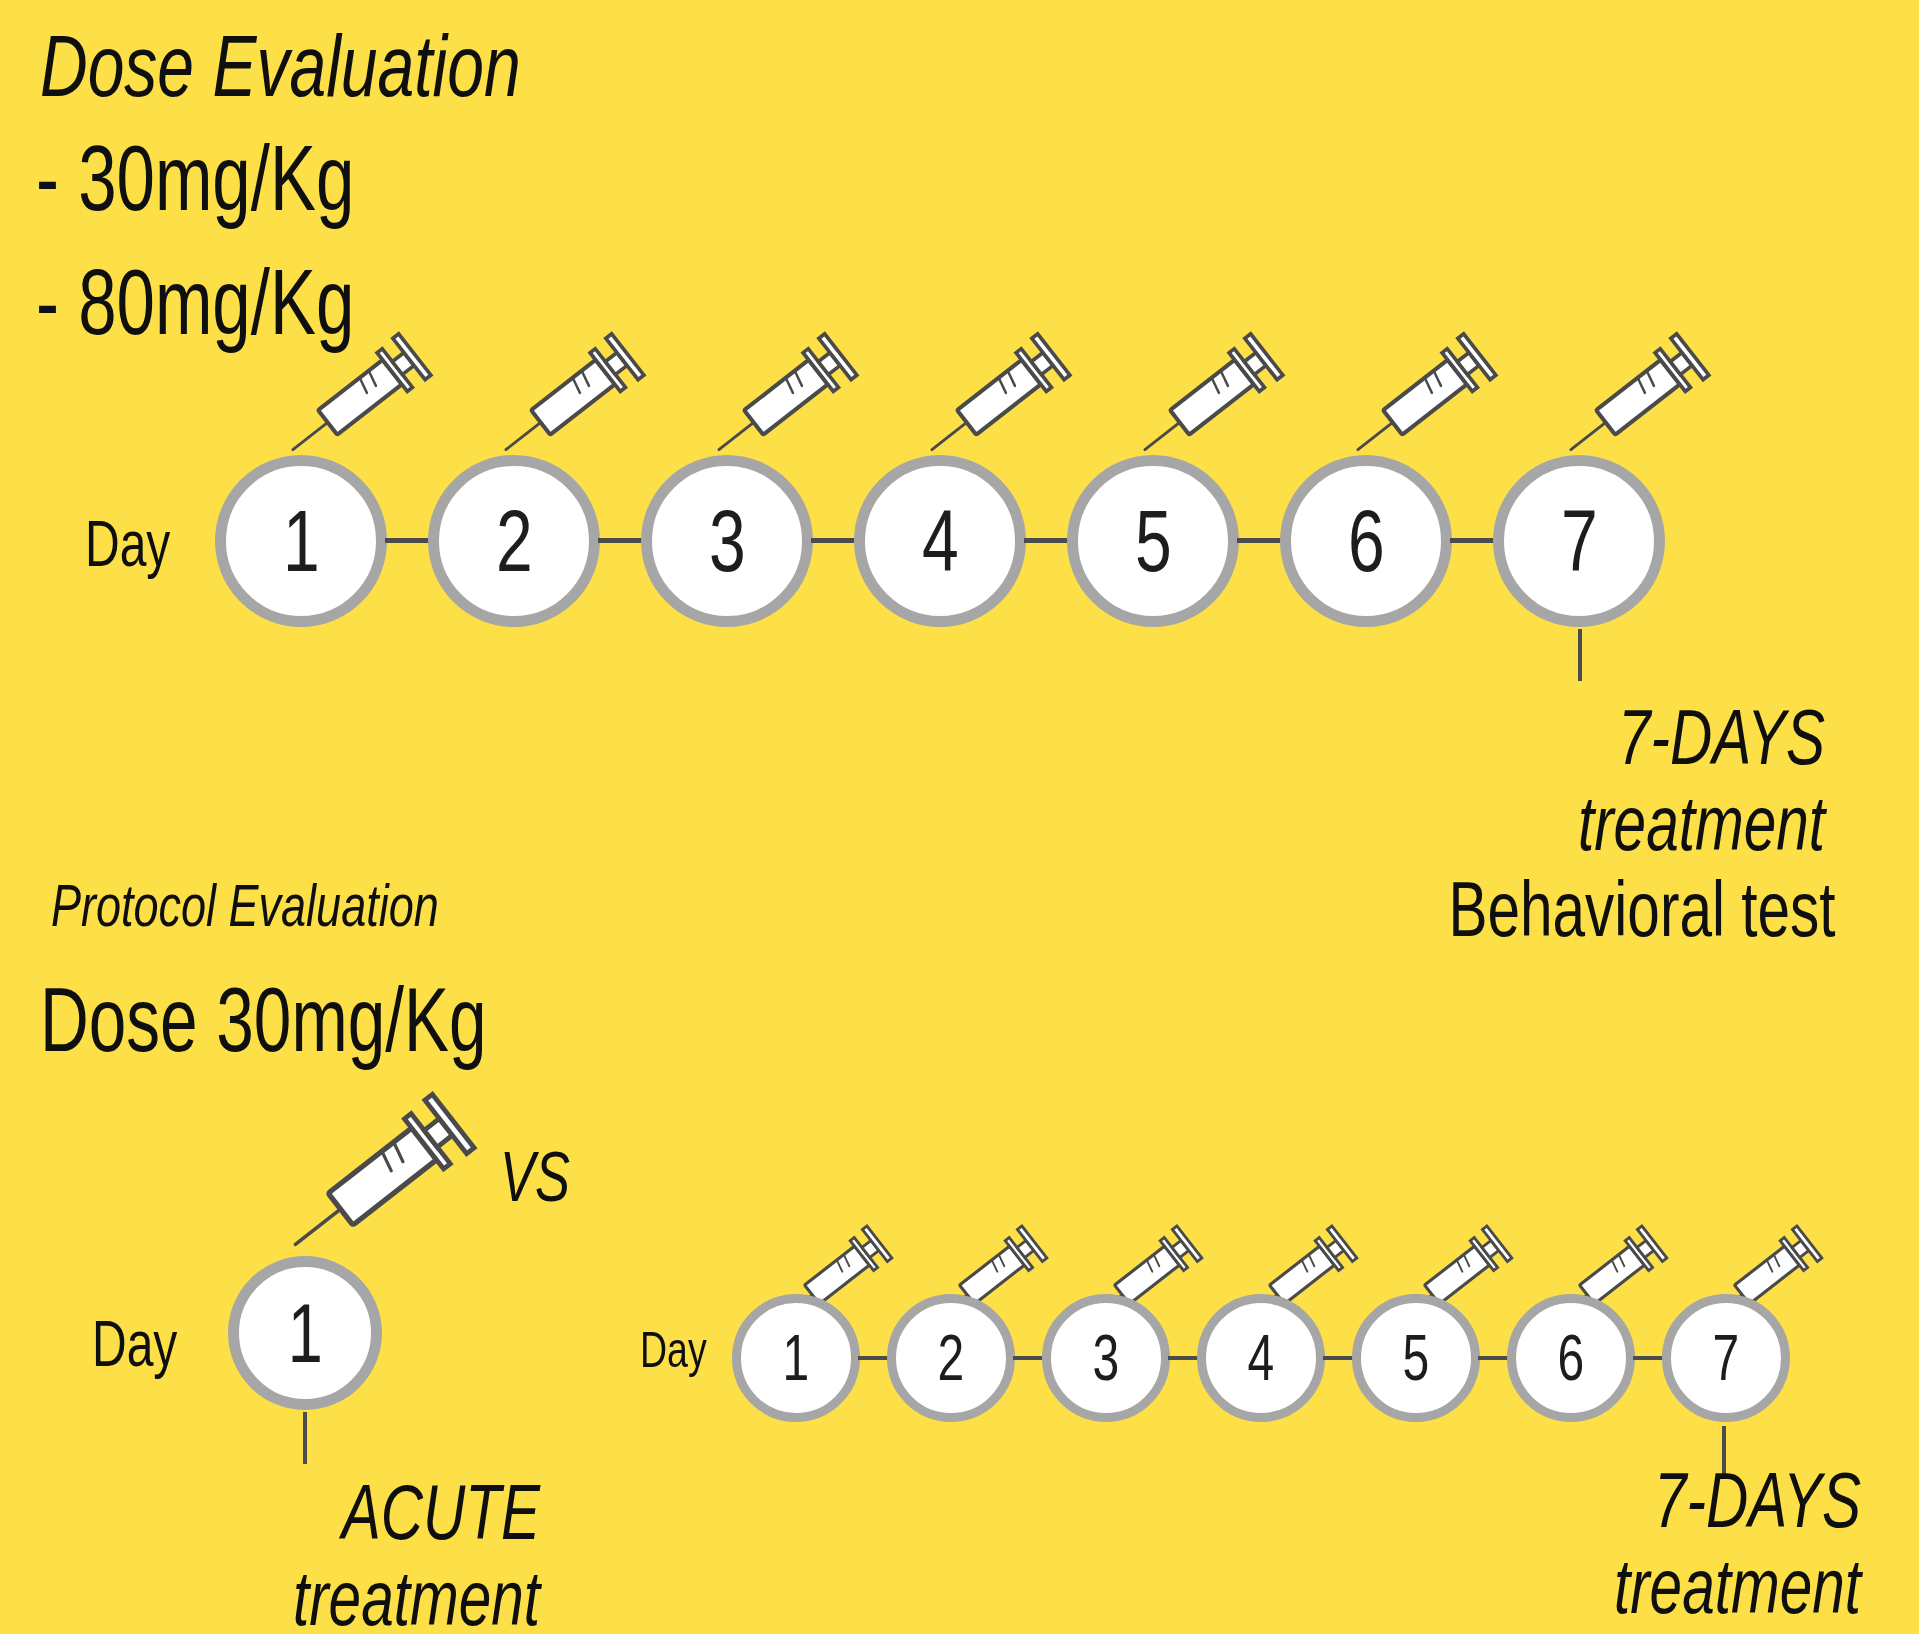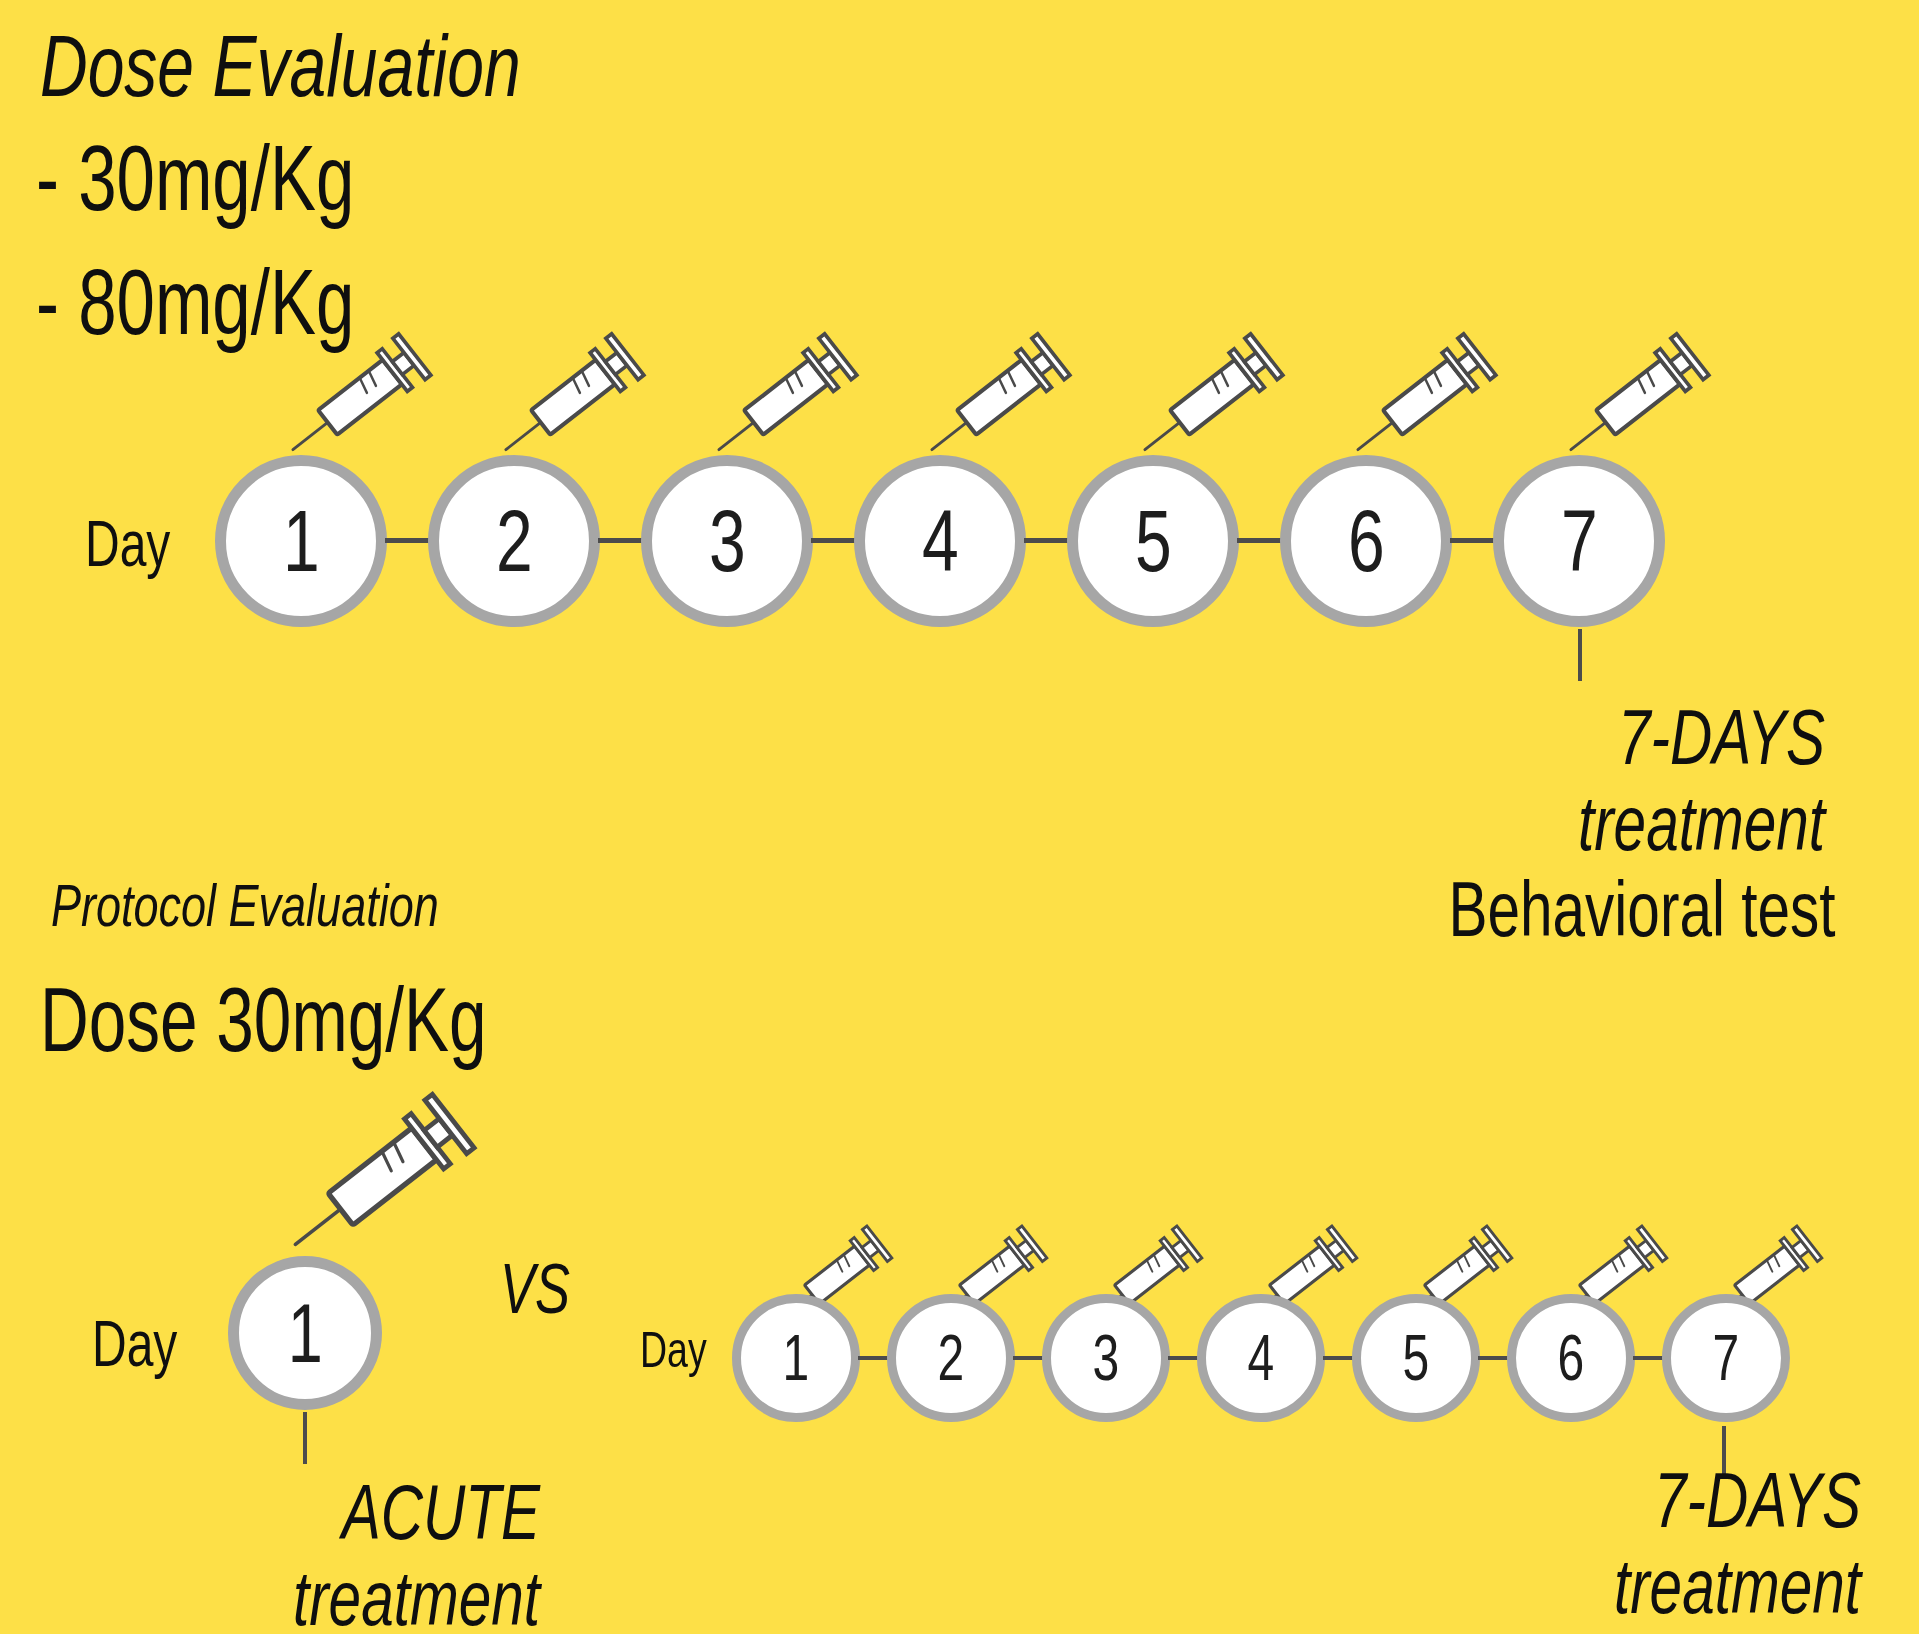--- a/index.html
+++ b/index.html
@@ -188,21 +188,21 @@
         <div class="day-circle" style="left: 228px; top: 1256px; height: 154px; width: 154px;">
           <span class="day-num" style="font-size: 84px;">1</span>
         </div>
       </div>
     <div class="vline" style="left:303px; top:1412px; height:52px;"></div>
     <div class="caption" style="left:15px; top:1470px; width:600px; font-size:78px;">
       <span class="cap-line it"><span class="sxc">ACUTE treatment</span></span>
 
     </div>
 
-    <div class="t it" style="left:500px; top:1254px; font-size:70px;">
+    <div class="t it" style="left:500px; top:1142px; font-size:70px;">
       <span class="sx">VS</span>
     </div>
 
     
     <div class="t" style="left:640px; top:1325px; font-size:50px;">
       <span class="sx">Day</span>
     </div>
     <div id="row-week">
         <svg class="syr" viewBox="0 0 165 150" width="105" height="95" style="left: 781px; top: 1227px;">
     <g transform="translate(6,140) rotate(-38)" fill="none" stroke="#4a4a4a" stroke-linecap="round">

